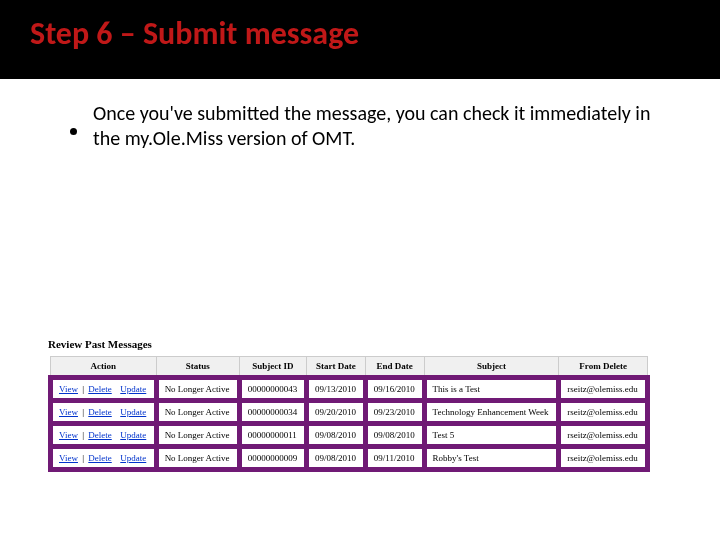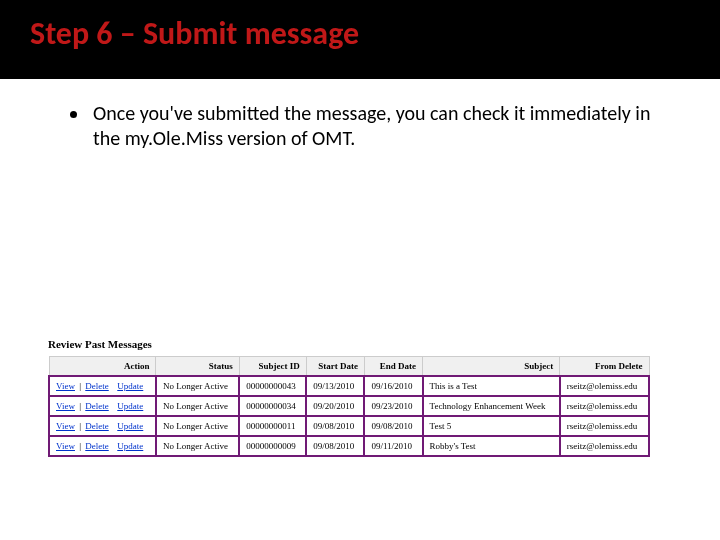--- a/index.html
+++ b/index.html
@@ -16,42 +16,42 @@
     text-decoration-thickness: 3px;
     text-underline-offset: 6px;
   }
   .body {
     padding: 22px 50px 10px 70px;
     color: #000;
     font-size: 20px;
     line-height: 1.25;
   }
   .bullet {
-    display: flex; align-items: flex-start; margin-bottom: 20px;
+    display: flex; align-items: center; margin-bottom: 20px;
   }
   .bullet .dot {
     width: 7px; height: 7px; border-radius: 50%; background: #000;
     margin-top: 10px; margin-right: 16px; flex: none;
   }
   .screenshot {
     position: absolute; left: 48px; top: 338px; width: 602px;
     font-family: Liberation Serif, serif; font-size: 10px; color: #000;
   }
   .ss-title {
     font-weight: 700; font-size: 11px; margin-bottom: 6px;
   }
   table.ss {
     width: 100%; border-collapse: collapse; font-size: 9px;
   }
   table.ss th {
-    text-align: right; font-weight: 700; background: #f0f0f0;
+    text-align: center; font-weight: 700; background: #f0f0f0;
     border: 1px solid #ccc; padding: 4px 6px;
   }
   table.ss td {
-    border: 2px solid #701a75; padding: 4px 6px; white-space: nowrap;
+    border: 5px solid #701a75; padding: 4px 6px; white-space: nowrap;
   }
   .lnk { color: #0033cc; text-decoration: underline; cursor: pointer; }
   .sep { color: #000; padding: 0 2px; }
 </style>
 </head>
 <body>
 <div class="slide">
 
   <div class="title-bar">Step 6 – Submit message</div>
 

